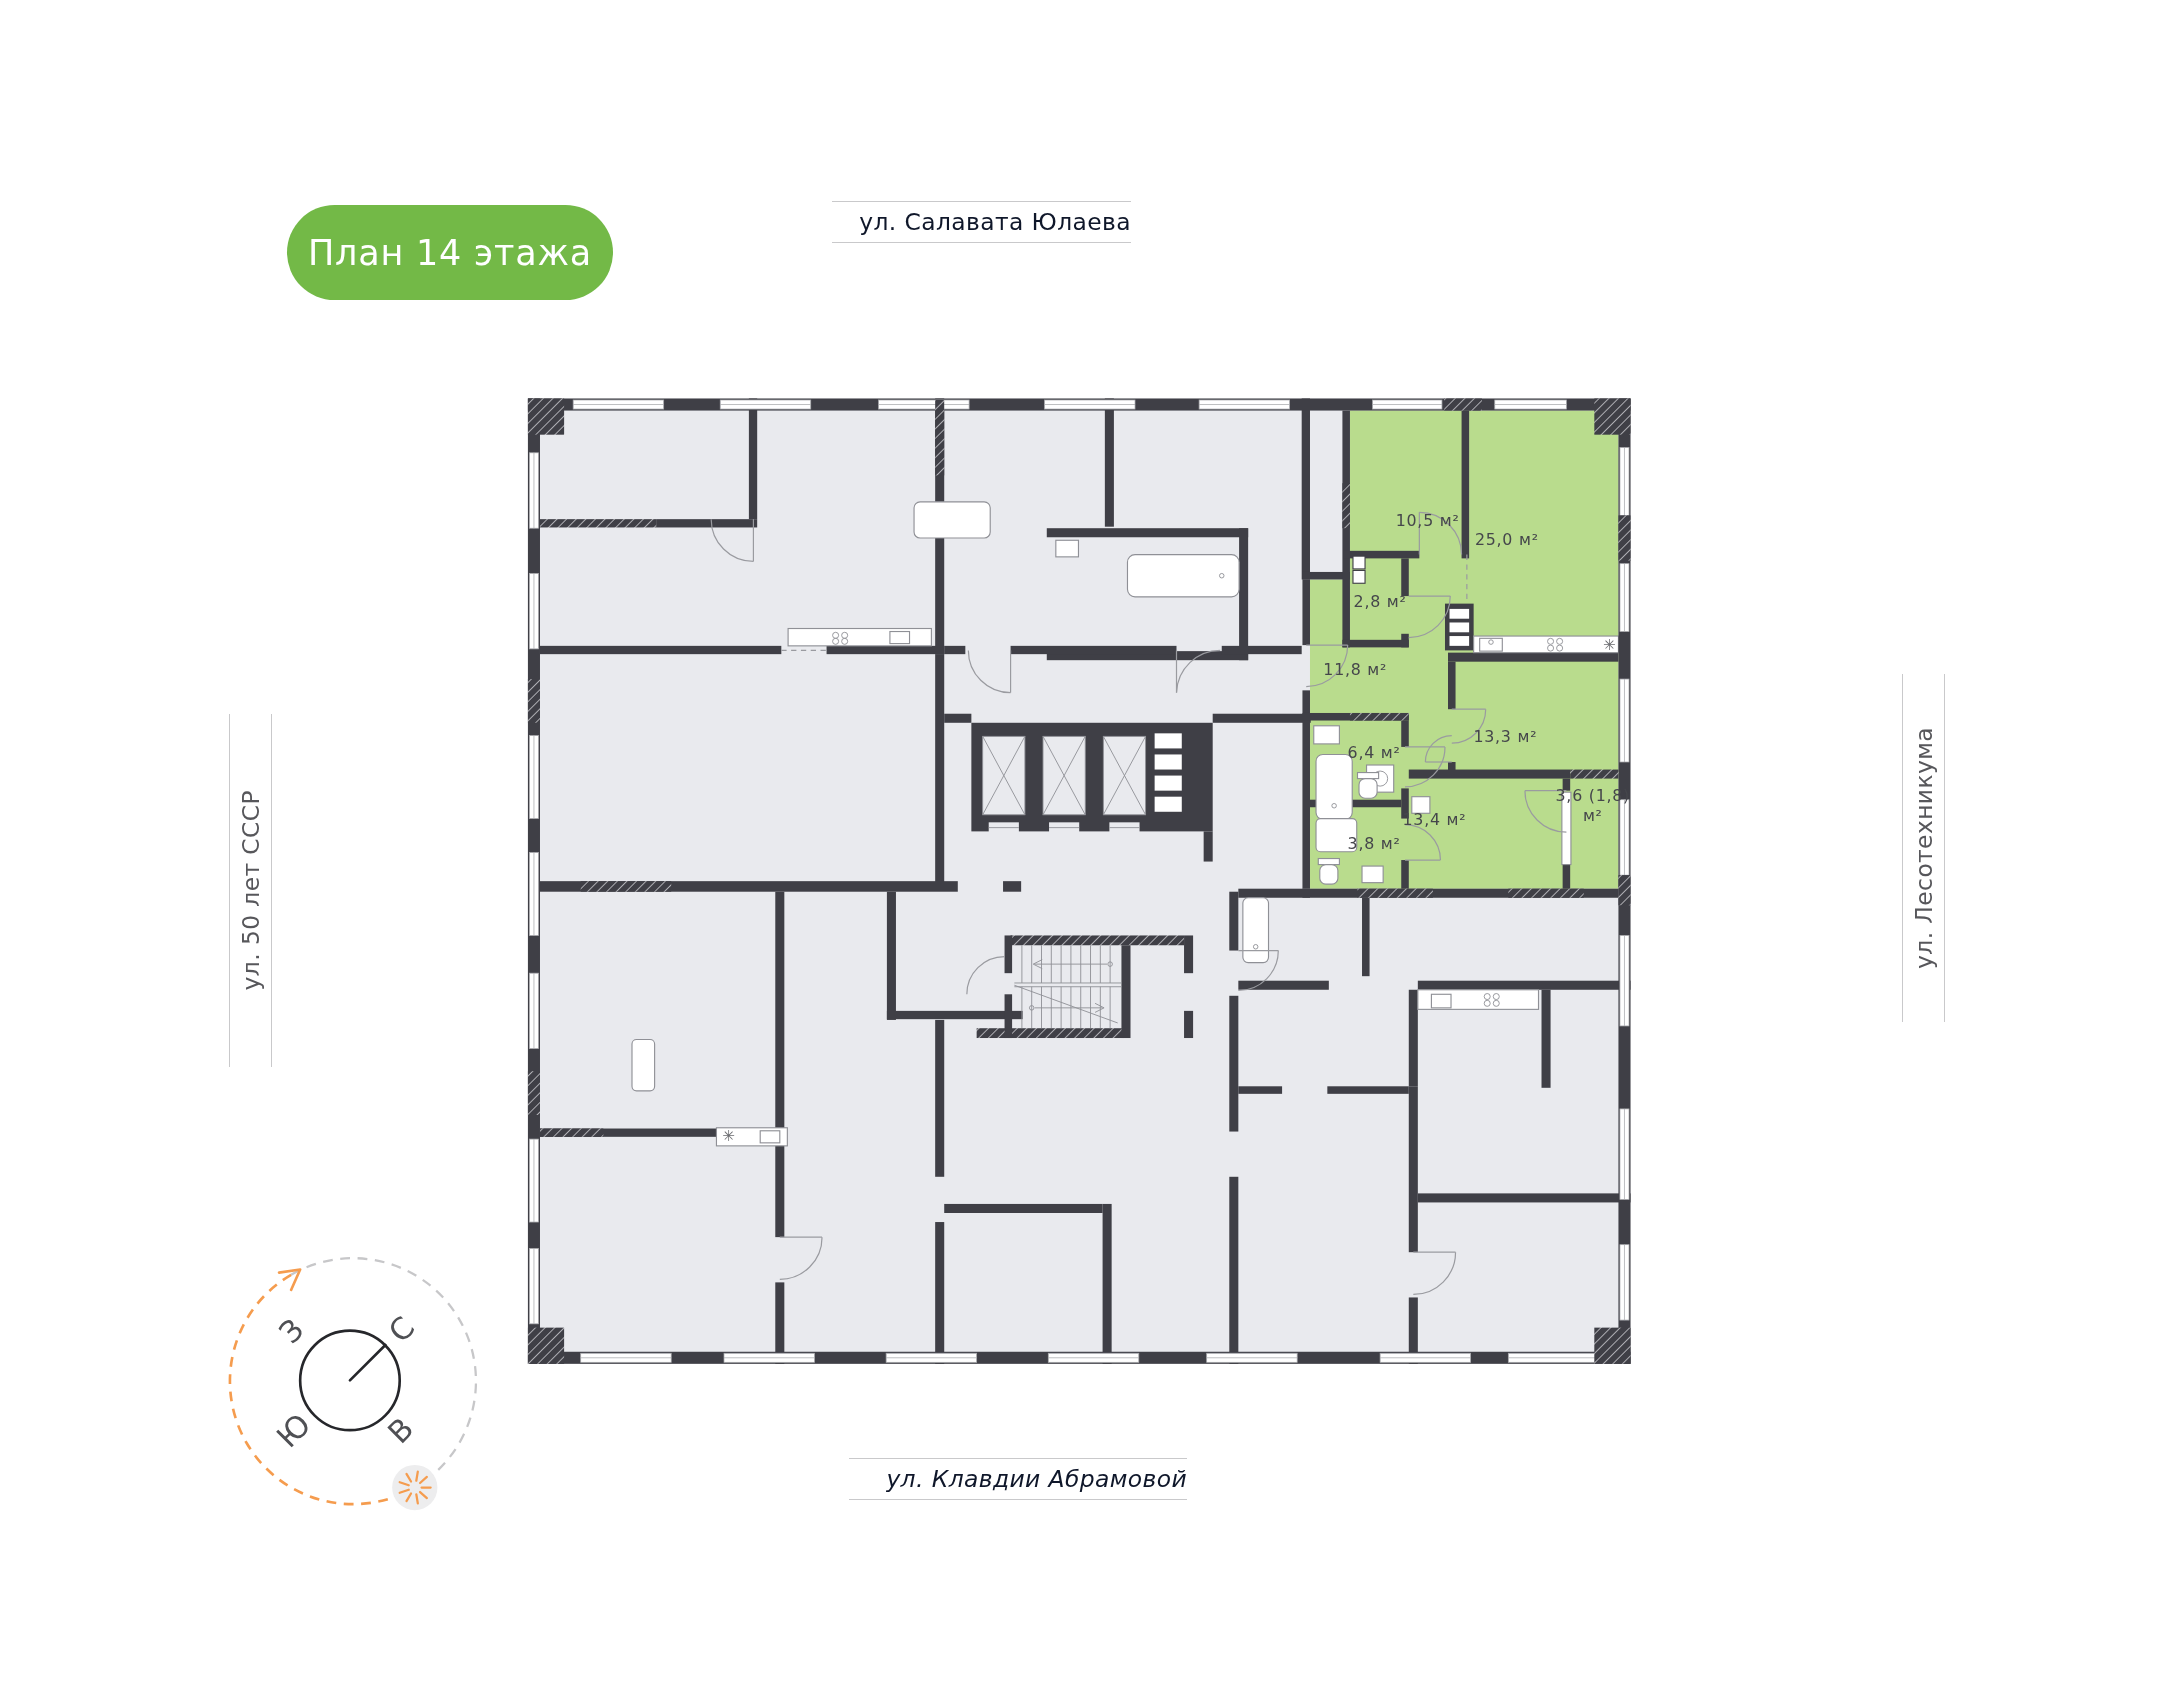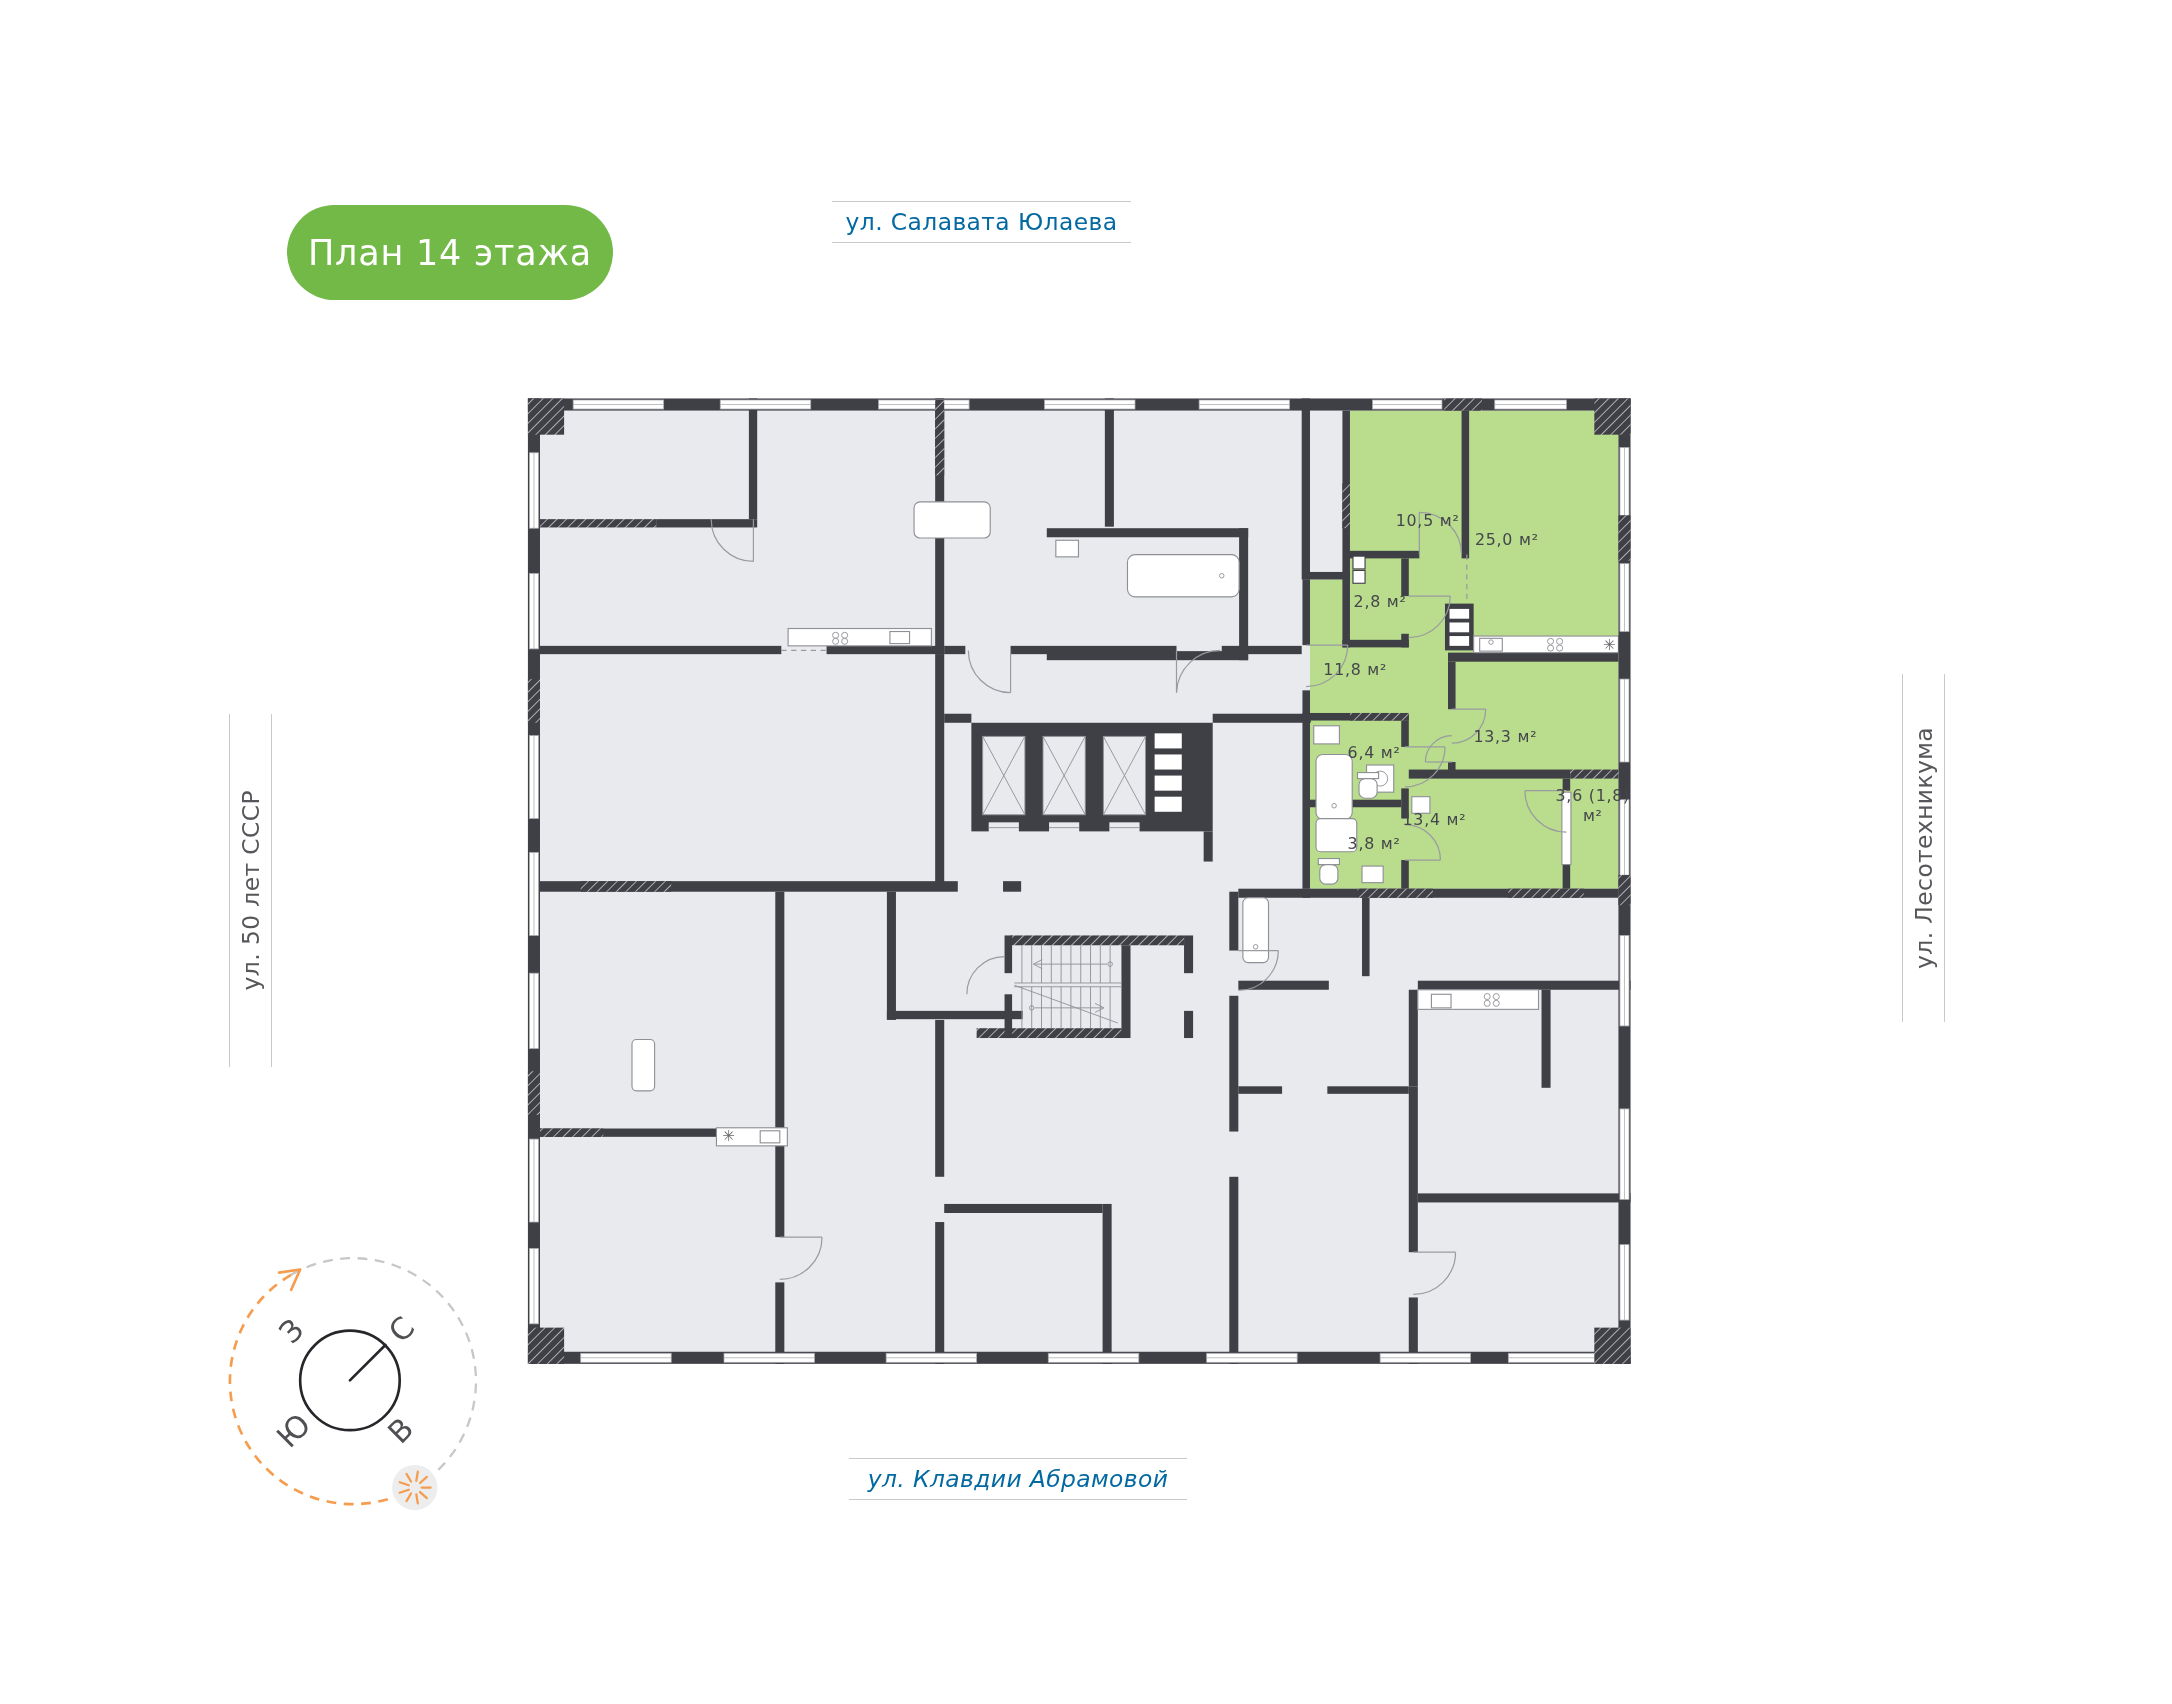--- a/index.html
+++ b/index.html
@@ -6,23 +6,23 @@
   body{width:2172px;height:1705px;position:relative;font-family:"DejaVu Sans","Liberation Sans",sans-serif;}
   .stage{position:absolute;left:0;top:0;width:2172px;height:1705px;}
   svg text{font-family:"DejaVu Sans","Liberation Sans",sans-serif;}
 
   
   .badge{position:absolute;left:287px;top:205px;width:326px;height:95px;border-radius:48px;
          display:flex;align-items:center;justify-content:center;
          color:#fff;font-size:35px;letter-spacing:0.8px;}
 
   
-  .street-h{position:absolute;display:flex;align-items:center;justify-content:center;
+  .street-h{position:absolute;display:flex;align-items:center;justify-content:flex-end;
             border-top:1.1px solid #c9c9cb;border-bottom:1.1px solid #c9c9cb;
-            color:#0369a1;font-size:23.4px;letter-spacing:0.4px;}
+            color:#0f172a;font-size:23.4px;letter-spacing:0.4px;}
   .street-v{position:absolute;display:flex;align-items:center;justify-content:center;
             border-left:1.1px solid #c9c9cb;border-right:1.1px solid #c9c9cb;
             color:#57575b;font-size:23.4px;letter-spacing:0.4px;}
   .street-v .vtext{writing-mode:vertical-rl;transform:rotate(180deg);white-space:nowrap;}
   .st-top{left:832px;top:201px;width:299px;height:40px;}
   .st-bottom{left:849px;top:1458px;width:338px;height:40px;font-style:italic;}
   .st-left{left:229px;top:714px;width:41px;height:353px;}
   .st-right{left:1902px;top:674px;width:41px;height:348px;}
 
   

